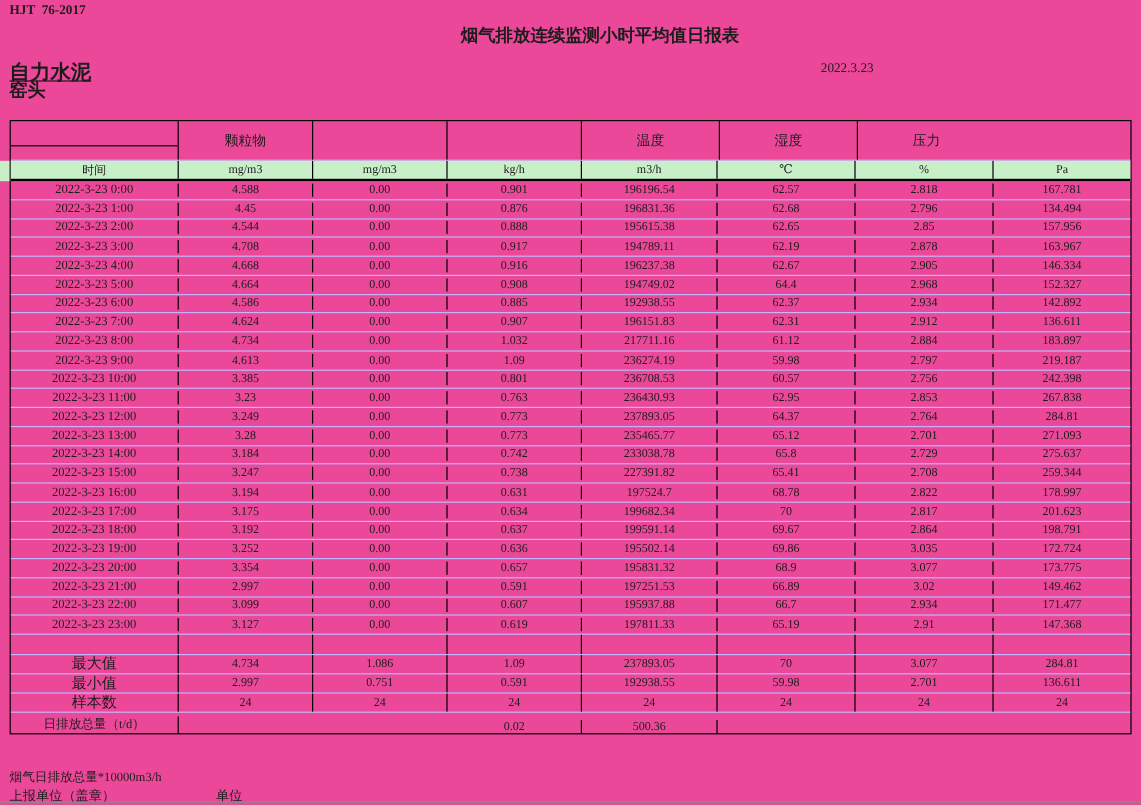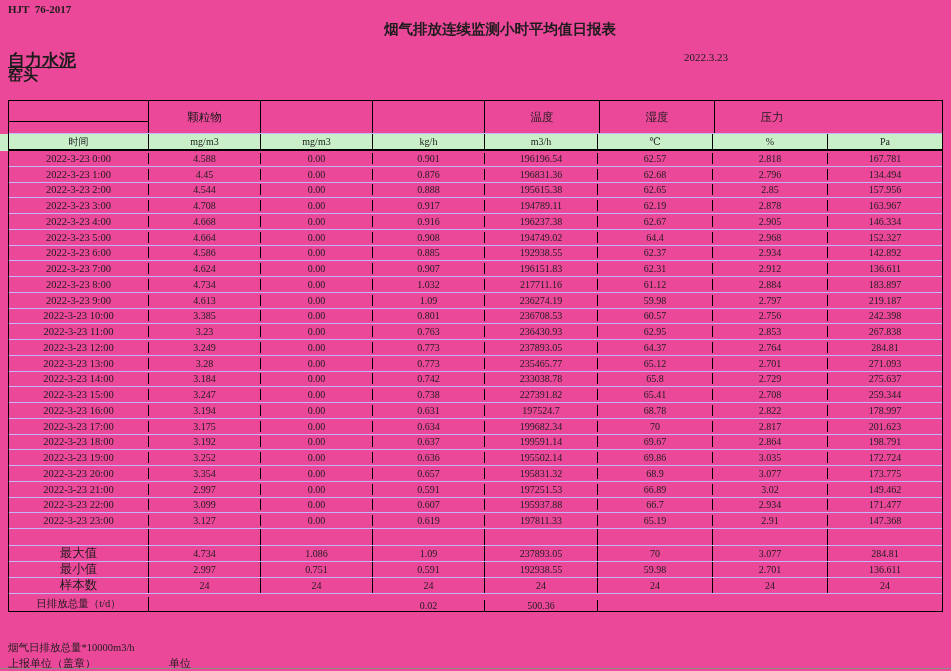--- a/index.html
+++ b/index.html
@@ -36,21 +36,21 @@
   .summary-row{height:16px;}
   .summary-host > div:nth-of-type(-n+3) .label{font-size:12.5px;}
   .summary-host > div:nth-of-type(4) .label{font-size:10.5px;}
   .summary-host > div:last-of-type{height:17px;border-bottom:none;align-items:flex-end;}
   .summary-host > div:last-of-type .label{font-size:10.5px;}
   .table > .rows-host:last-child{border-bottom:none;}
 
   .green-strip{position:absolute;left:0;top:134px;width:9px;height:17px;background:var(--unit-bg,#c9efc9);}
   .footer-note{position:absolute;left:8px;top:641px;font-size:10.5px;text-align:right;}
   .footer-report-unit{position:absolute;left:8px;top:656px;font-size:11px;}
-  .footer-unit{position:absolute;left:169px;top:656px;font-size:11px;}
+  .footer-unit{position:absolute;left:180px;top:656px;font-size:11px;}
   .bottom-line{position:absolute;left:0;top:668px;width:951px;height:1px;background:#8a8a8a;}
 </style>
 </head>
 <body>
 
 <div class="page">
 
   <div class="doc-code">HJT  76-2017</div>
   <div class="title">烟气排放连续监测小时平均值日报表</div>
   <div class="company">自力水泥</div>

